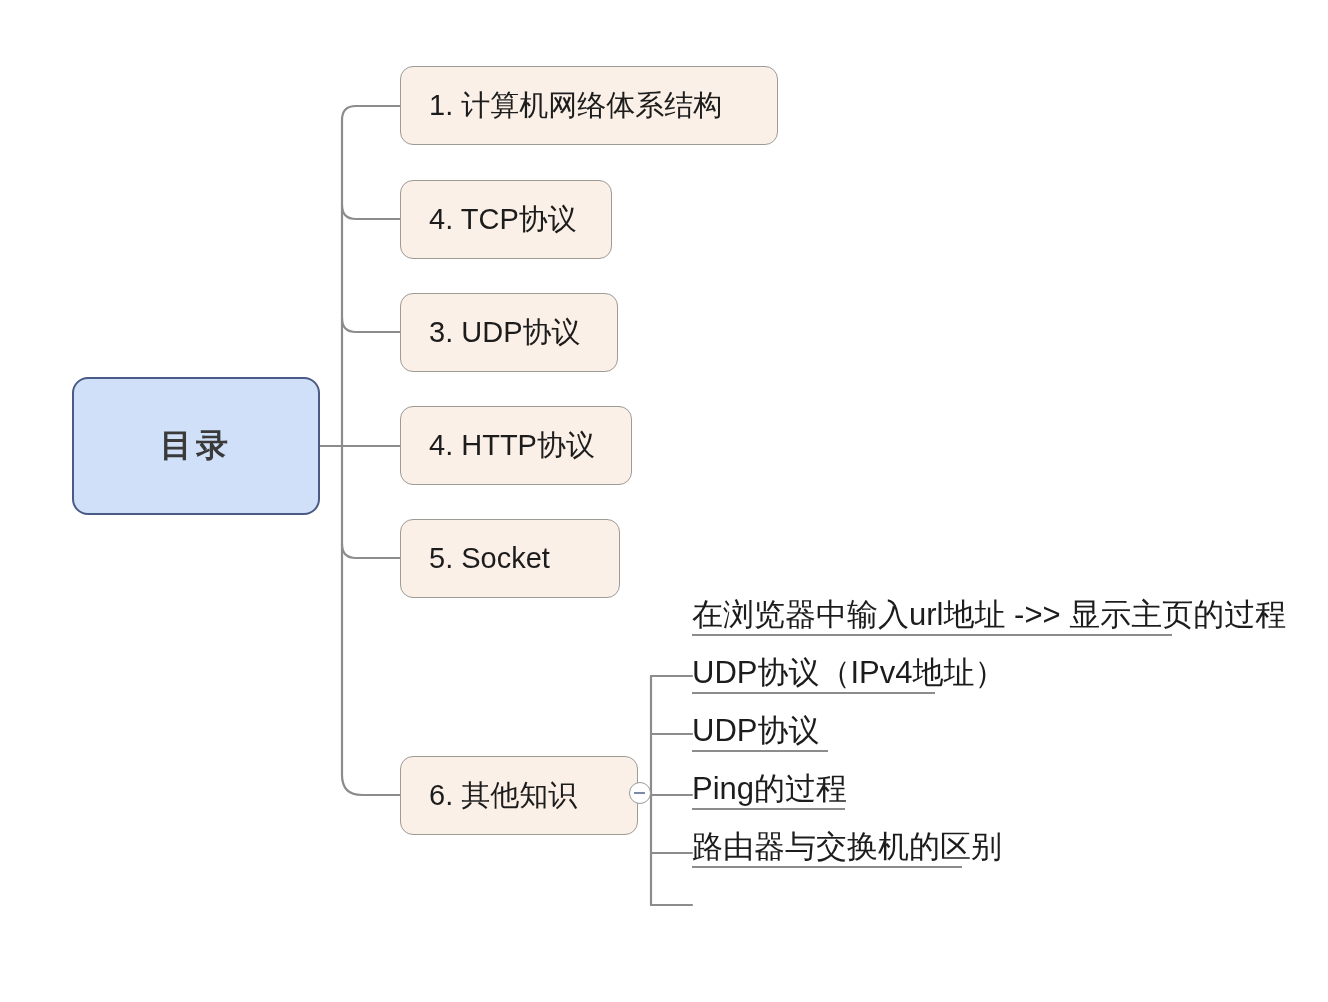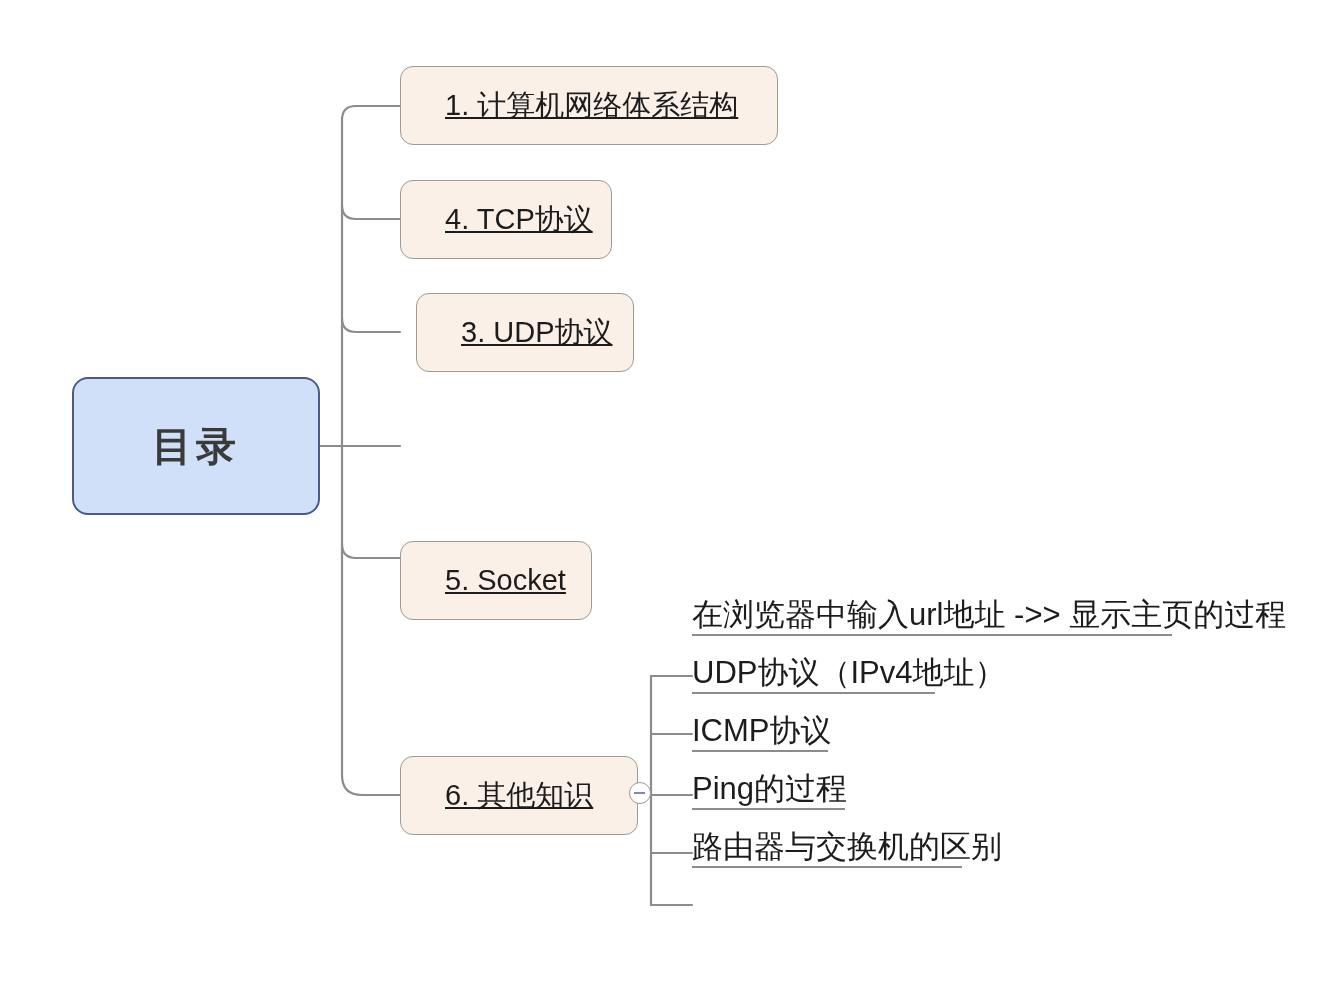--- a/index.html
+++ b/index.html
@@ -34,52 +34,51 @@
     box-sizing: border-box;
     background: #cfe0f8;
     border: 2.5px solid #4b5b87;
     border-radius: 16px;
     display: flex;
     align-items: center;
     justify-content: center;
     z-index: 3;
   }
   .root-label {
-    font-size: 40px;
+    font-size: 32px;
     font-weight: bold;
     color: #3a3a3a;
     letter-spacing: 4px;
   }
 
   
   .branch-node {
     position: absolute;
     box-sizing: border-box;
     background: #fbf0e7;
     border: 1.6px solid #9e9a95;
     border-radius: 13px;
     display: flex;
     align-items: center;
     z-index: 3;
     height: 79px;
   }
   .branch-label {
     font-size: 29px;
     color: #1c1c1c;
-    padding-left: 44px;
+    padding-left: 28px;
     white-space: nowrap;
     line-height: 1;
-    text-decoration: underline;
   }
 
   .n1 { left: 400px; top: 66px;  width: 378px; }
   .n2 { left: 400px; top: 180px; width: 212px; }
-  .n3 { left: 416px; top: 293px; width: 218px; }
+  .n3 { left: 400px; top: 293px; width: 218px; }
   .n4 { left: 400px; top: 406px; width: 232px; }
-  .n5 { left: 400px; top: 519px; width: 192px; margin-top: 22px; }
+  .n5 { left: 400px; top: 519px; width: 220px; }
   .n6 { left: 400px; top: 756px; width: 238px; }
 
   
   .collapse-toggle {
     position: absolute;
     left: 629px;
     top: 782px;
     width: 22px;
     height: 22px;
     box-sizing: border-box;
@@ -164,41 +163,44 @@
 
   <div class="branch-node n1">
     <span class="branch-label">1. 计算机网络体系结构</span>
   </div>
   <div class="branch-node n2">
     <span class="branch-label">4. TCP协议</span>
   </div>
   <div class="branch-node n3">
     <span class="branch-label">3. UDP协议</span>
   </div>
+  <div class="branch-node n4">
+    <span class="branch-label">4. HTTP协议</span>
+  </div>
   <div class="branch-node n5">
     <span class="branch-label">5. Socket</span>
   </div>
   <div class="branch-node n6">
     <span class="branch-label">6. 其他知识</span>
   </div>
 
   <div class="collapse-toggle">
     <span class="dash"></span>
   </div>
 
   <div class="leaf-item l0">
     <span class="leaf-text">在浏览器中输入url地址 -&gt;&gt; 显示主页的过程</span>
     <span class="leaf-rule" style="width: 480px;"></span>
   </div>
   <div class="leaf-item l1">
     <span class="leaf-text">UDP协议（IPv4地址）</span>
     <span class="leaf-rule" style="width: 243px;"></span>
   </div>
   <div class="leaf-item l2">
-    <span class="leaf-text">ICMP协议</span>
+    <span class="leaf-text">UDP协议</span>
     <span class="leaf-rule" style="width: 136px;"></span>
   </div>
   <div class="leaf-item l3">
     <span class="leaf-text">Ping的过程</span>
     <span class="leaf-rule" style="width: 153px;"></span>
   </div>
   <div class="leaf-item l4">
     <span class="leaf-text">路由器与交换机的区别</span>
     <span class="leaf-rule" style="width: 270px;"></span>
   </div>

